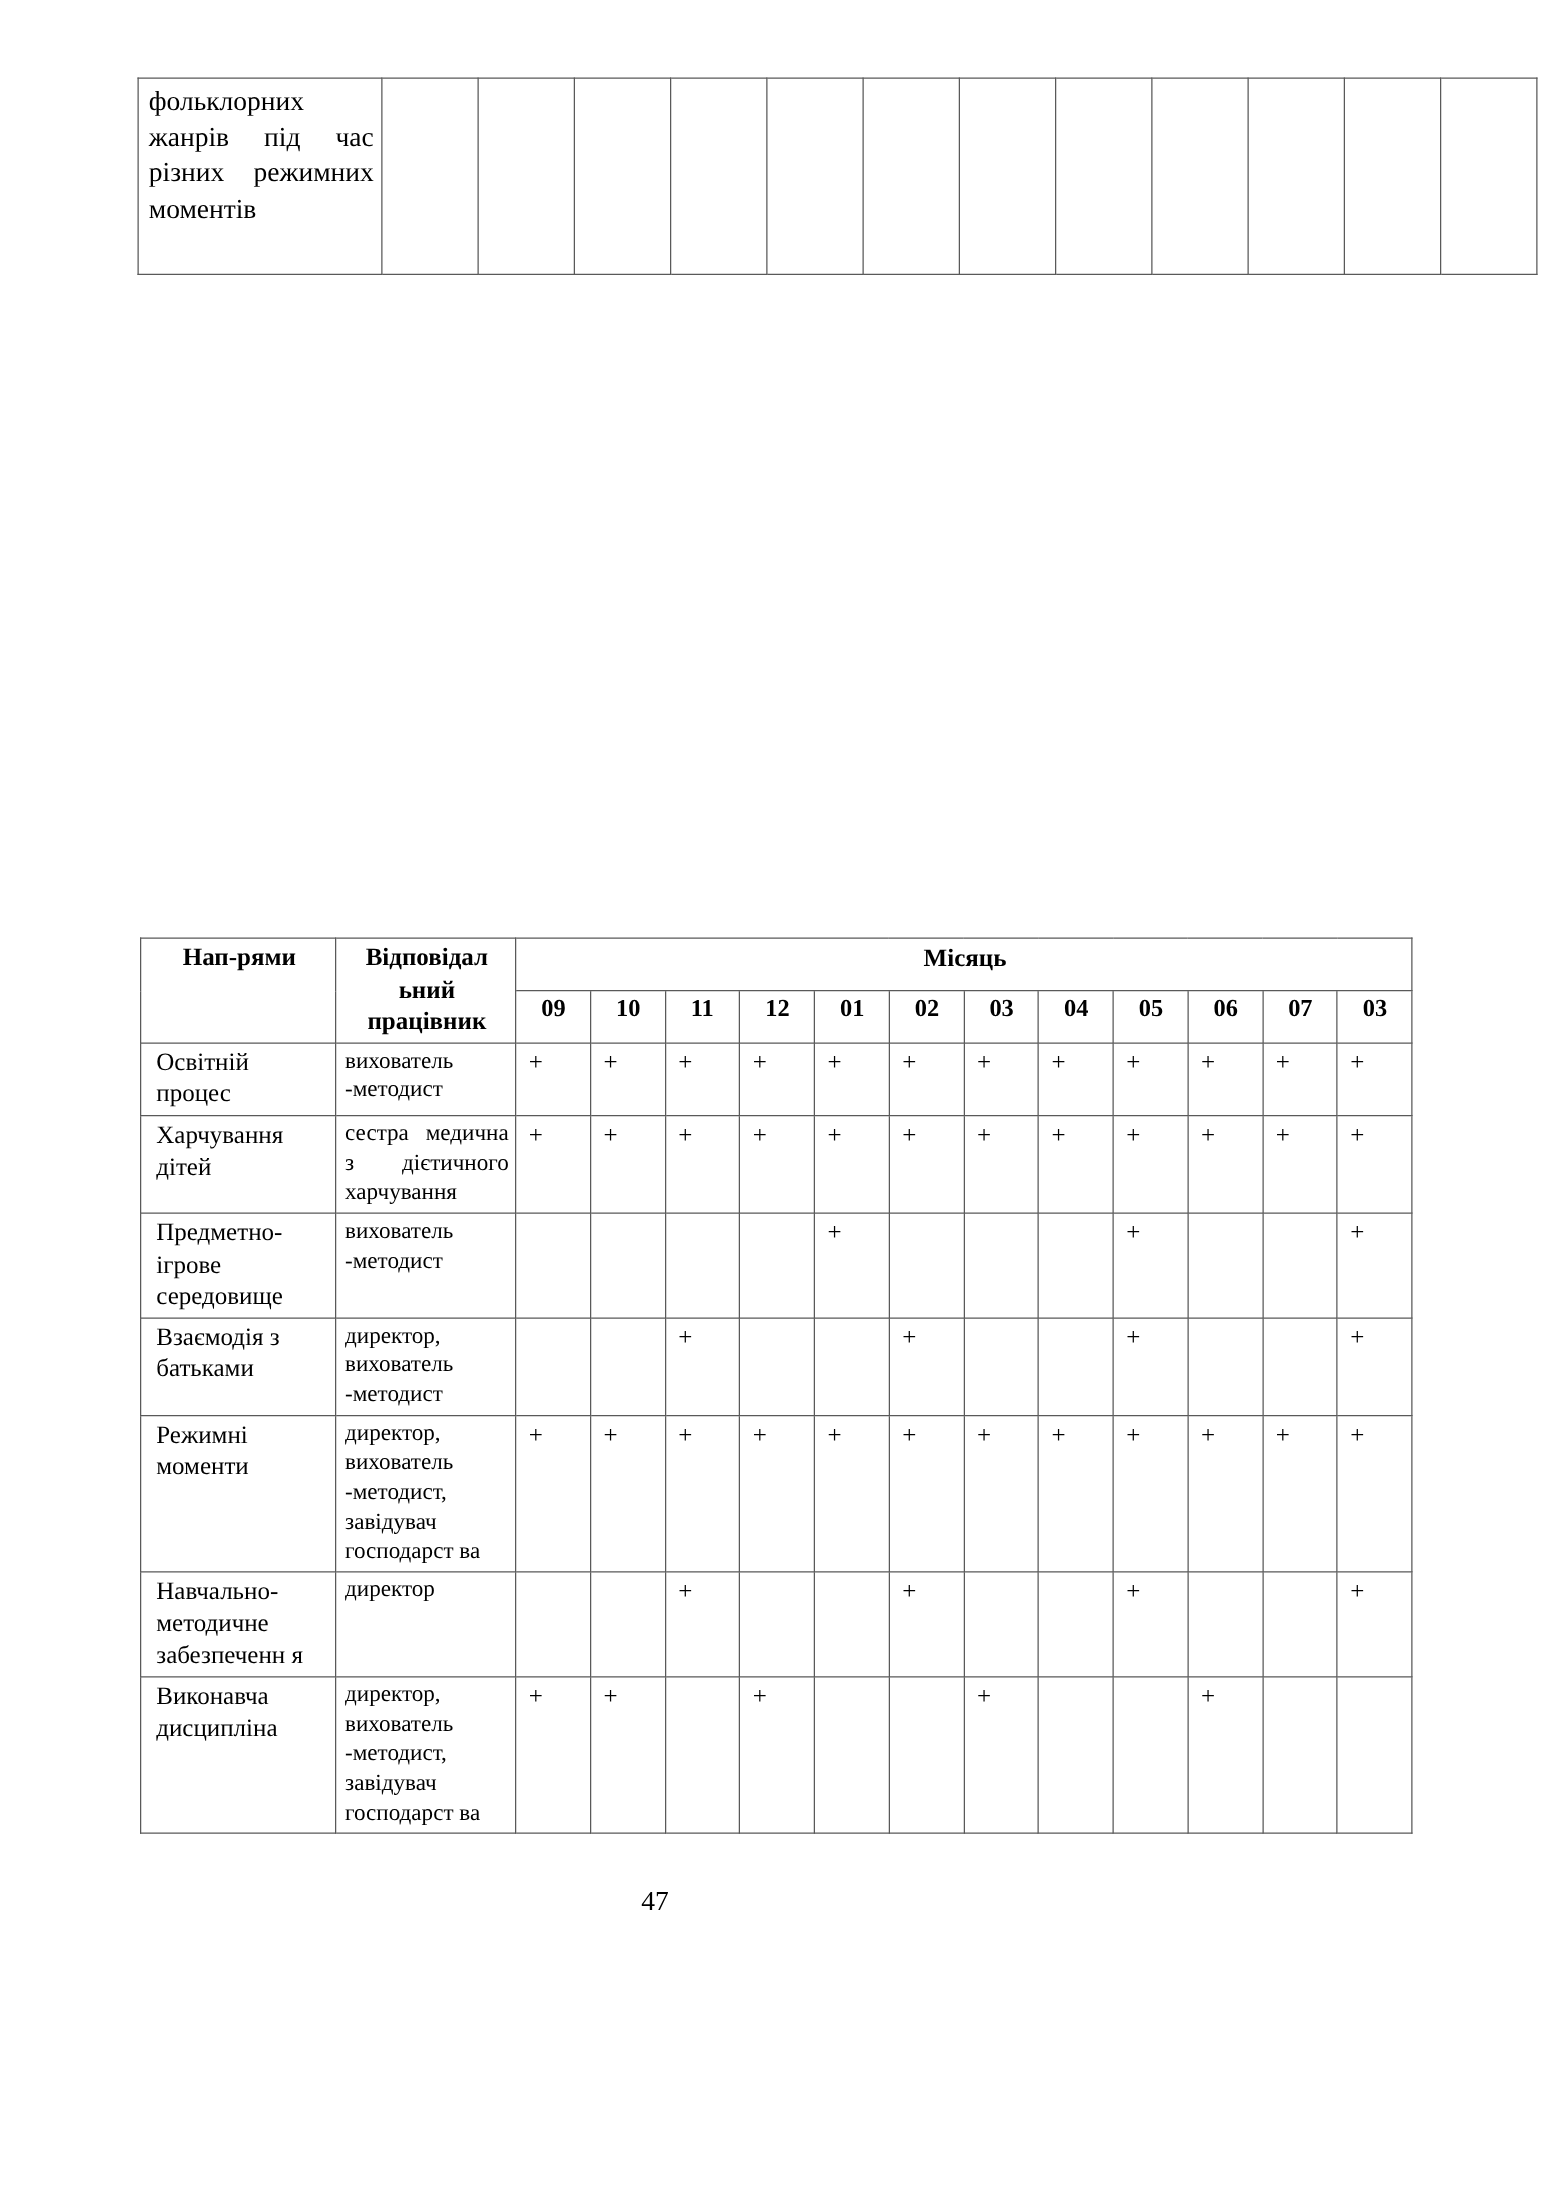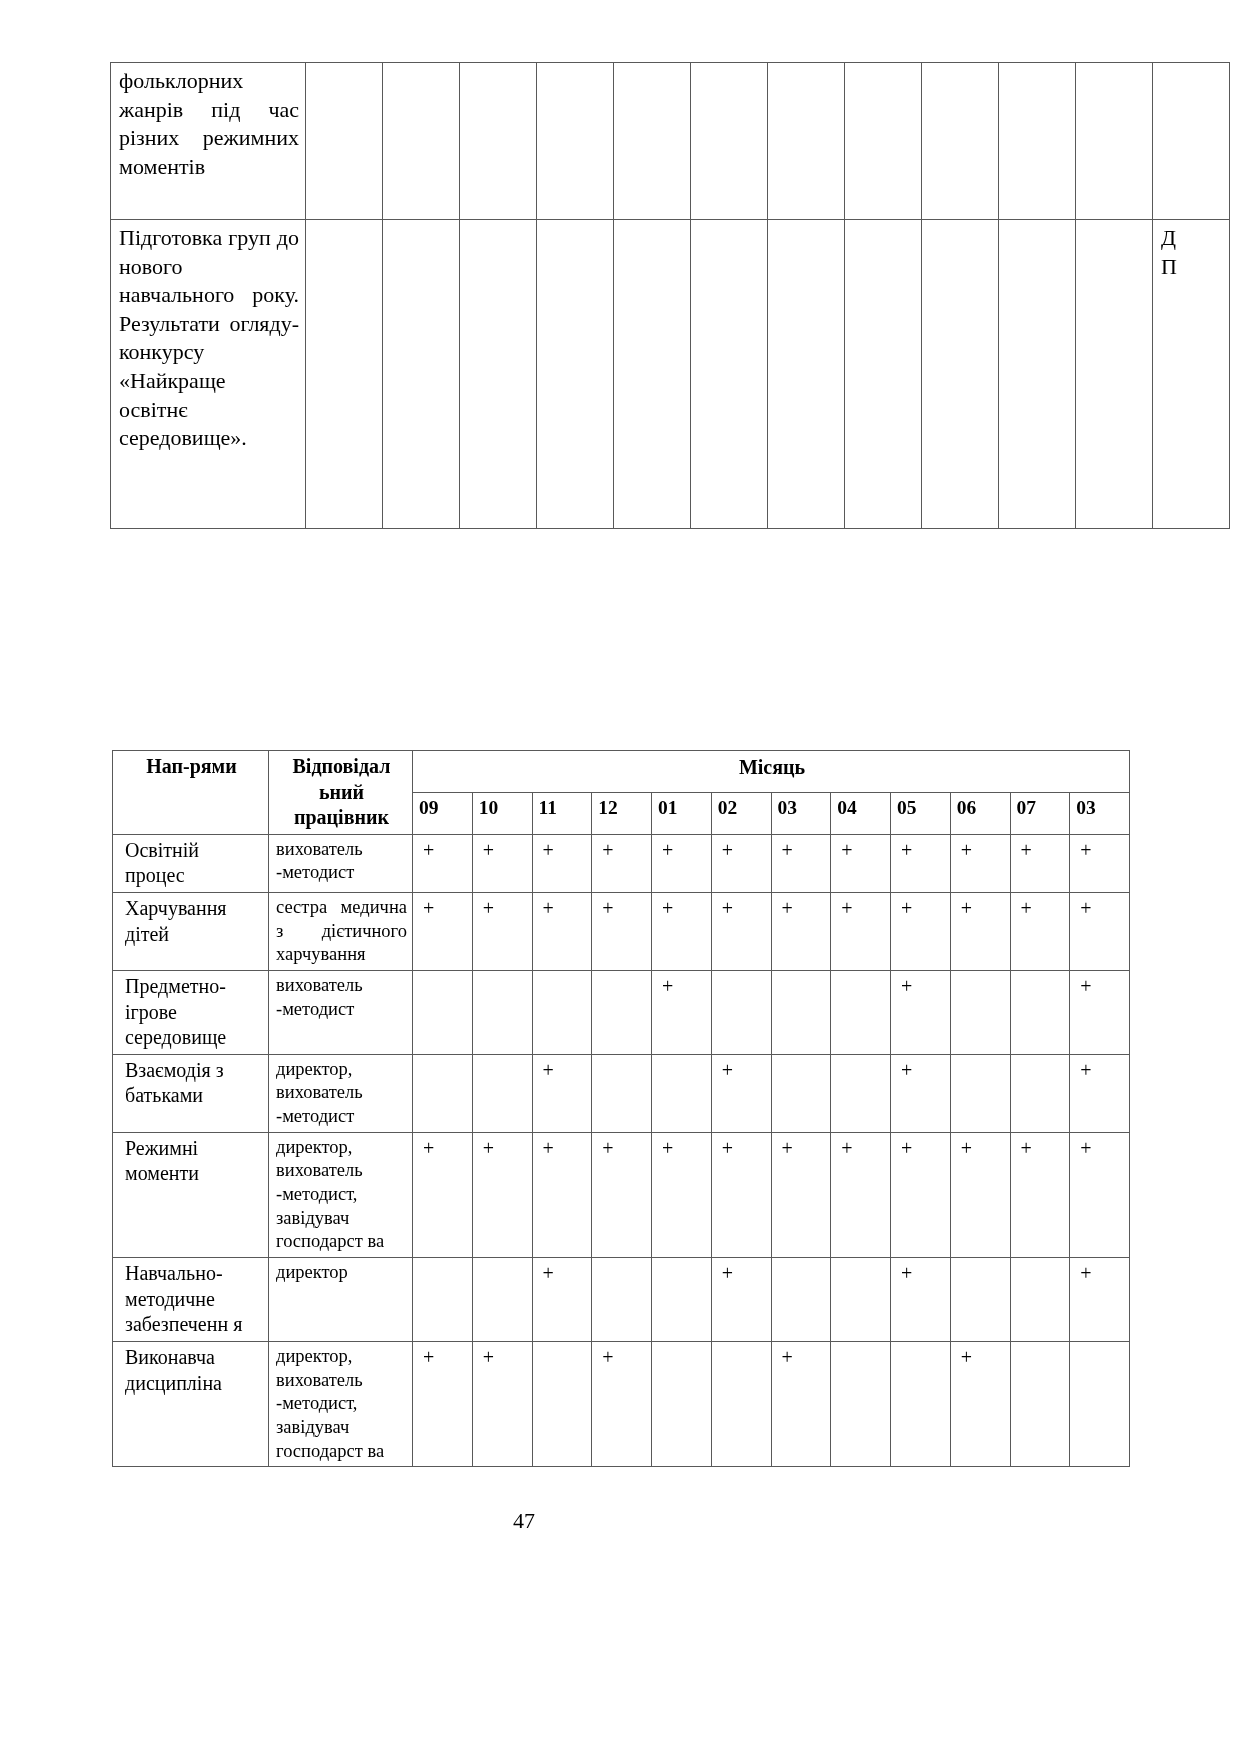--- a/index.html
+++ b/index.html
@@ -106,21 +106,21 @@
     font-weight: bold;
     font-size: 20px;
     padding-top: 4px;
     padding-bottom: 2px;
   }
   .tbl-control .hdr-m {
     width: 61px;
     font-weight: bold;
     font-size: 19.5px;
     text-align: left;
-    padding-left: 6px;
+    padding-left: 20px;
   }
   .tbl-control .c-dir {
     width: 143px;
     padding-left: 12px;
     font-size: 20px;
   }
   .tbl-control .c-resp {
     width: 131px;
     font-size: 18.5px;
     text-align: justify;
@@ -158,36 +158,20 @@
         <td class="c-n"></td>
         <td class="c-n"></td>
         <td class="c-n"></td>
         <td class="c-n"></td>
         <td class="c-n"></td>
         <td class="c-n"></td>
         <td class="c-n"></td>
         <td class="c-n"></td>
         <td class="c-n"></td>
         <td class="c-last dp"></td>
-      </tr>
-      <tr class="r2">
-        <td class="c-task">Підготовка груп до нового навчального року. Результати огляду-конкурсу «Найкраще освітнє середовище».</td>
-        <td class="c-n"></td>
-        <td class="c-n"></td>
-        <td class="c-n"></td>
-        <td class="c-n"></td>
-        <td class="c-n"></td>
-        <td class="c-n"></td>
-        <td class="c-n"></td>
-        <td class="c-n"></td>
-        <td class="c-n"></td>
-        <td class="c-n"></td>
-        <td class="c-n"></td>
-        <td class="c-last dp">Д
-П</td>
       </tr>
     </tbody>
   </table>
 
 
   <table class="tbl-control">
     <thead>
       <tr>
         <td class="hdr hdr-dir" rowspan="2">Нап-рями</td>
         <td class="hdr hdr-resp" rowspan="2">Відповідал ьний працівник</td>

